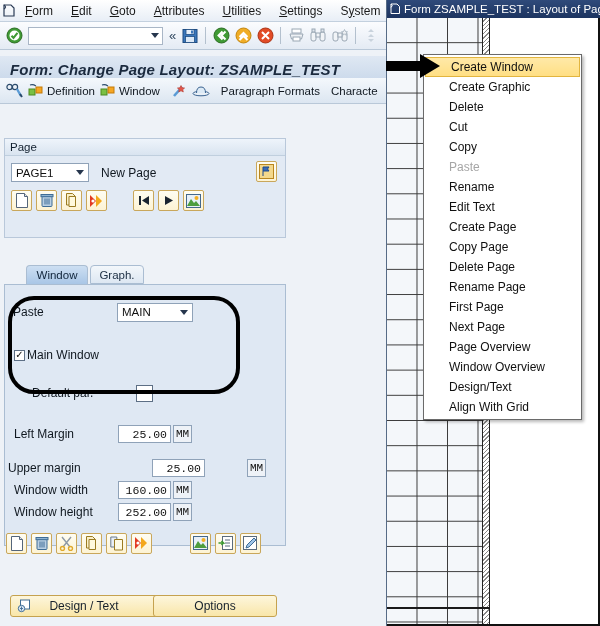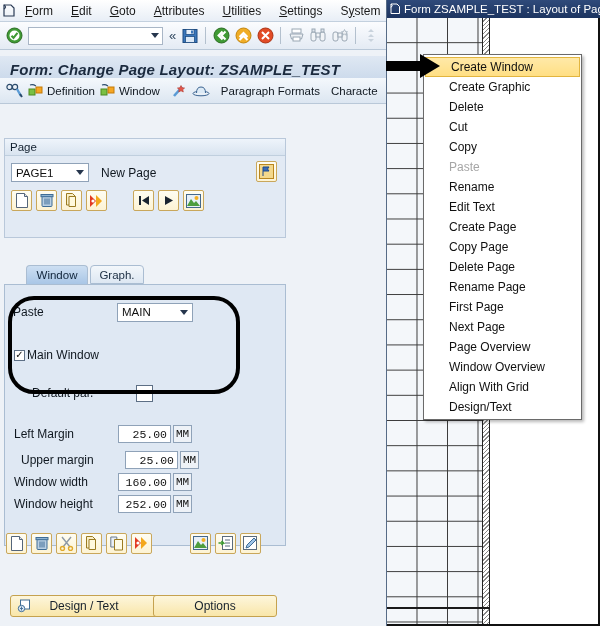--- a/index.html
+++ b/index.html
@@ -478,21 +478,21 @@
       <div class="field-row" style="padding-left:27px; margin-top:18px;">
         <span class="field-label" style="width:104px;">Default par.</span>
         <span class="cbox cbox-lg"></span>
       </div>
 
       <div class="field-row" style="padding-left:9px; margin-top:21px;">
         <span class="field-label" style="width:104px;">Left Margin</span>
         <span class="txtbox" style="width:53px;">25.00</span>
         <span class="unitbox" style="margin-left:2px;">MM</span>
       </div>
-      <div class="field-row" style="padding-left:16px; margin-top:6px;">
+      <div class="field-row" style="padding-left:3px; margin-top:14px;gap:40px;">
         <span class="field-label" style="width:104px;">Upper margin</span>
         <span class="txtbox" style="width:53px;">25.00</span>
         <span class="unitbox" style="margin-left:2px;">MM</span>
       </div>
       <div class="field-row" style="padding-left:9px; margin-top:2px;">
         <span class="field-label" style="width:104px;">Window width</span>
         <span class="txtbox" style="width:53px;">160.00</span>
         <span class="unitbox" style="margin-left:2px;">MM</span>
       </div>
       <div class="field-row" style="padding-left:9px; margin-top:2px;">
@@ -612,22 +612,22 @@
         <div class="ctx-item">Rename</div>
         <div class="ctx-item">Edit Text</div>
         <div class="ctx-item">Create Page</div>
         <div class="ctx-item">Copy Page</div>
         <div class="ctx-item">Delete Page</div>
         <div class="ctx-item">Rename Page</div>
         <div class="ctx-item">First Page</div>
         <div class="ctx-item">Next Page</div>
         <div class="ctx-item">Page Overview</div>
         <div class="ctx-item">Window Overview</div>
+        <div class="ctx-item">Design/Text</div>
         <div class="ctx-item">Align With Grid</div>
-        <div class="ctx-item">Design/Text</div>
       </div>
     </div>
   </div>
 
   <div class="arrow-annot">
     <svg width="56" height="28" viewBox="0 0 56 28">
       <path d="M0 9 h34 v-7 l20 12 l-20 12 v-7 h-34 z" fill="#000"></path>
     </svg>
   </div>
 

